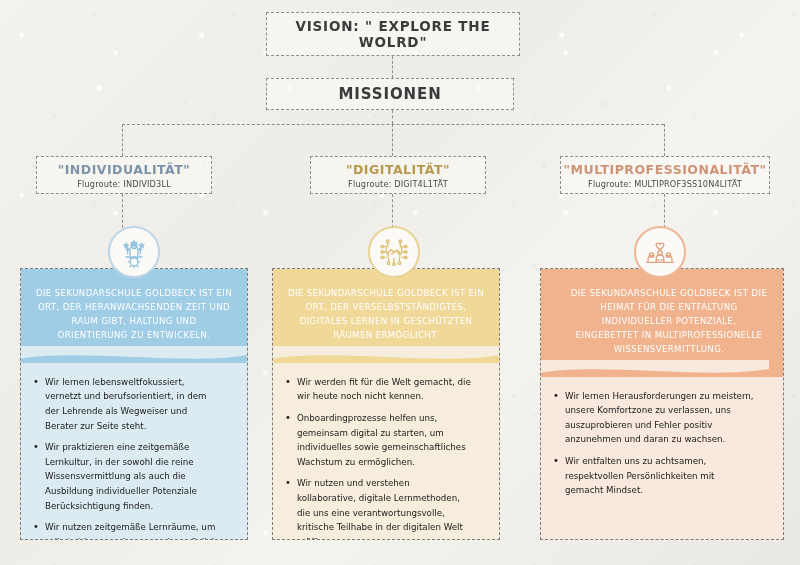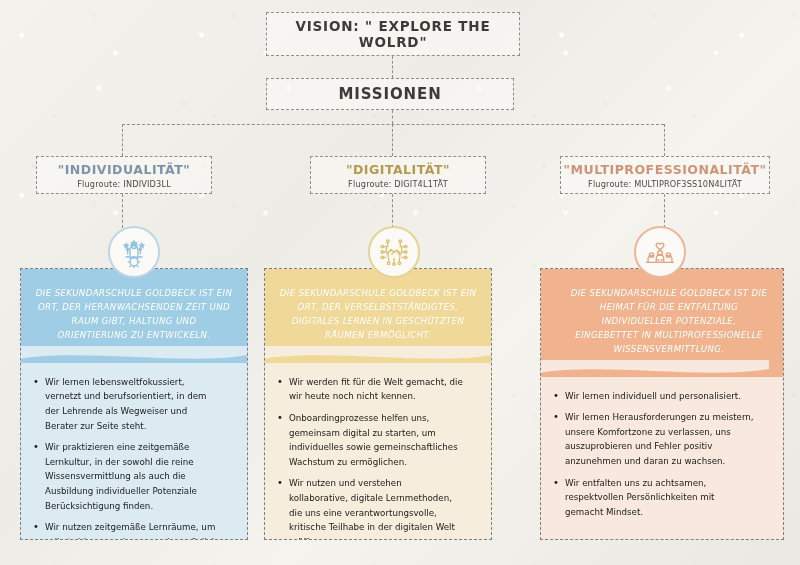--- a/index.html
+++ b/index.html
@@ -80,37 +80,36 @@
   
   .card{
     position:absolute;
     top:268px;
     height:272px;
     border:1.6px dashed #7c7c7c;
     box-sizing:border-box;
     overflow:hidden;
   }
   #card-0{left:20px;width:228px;}
-  #card-1{left:264px;width:228px;}
+  #card-1{left:272px;width:228px;}
   #card-2{left:540px;width:244px;}
 
   .card-head{
     position:relative;
     padding:18px 14px 20px 14px;
     text-align:center;
   }
   .card-head-text{
     position:relative;z-index:2;
     color:#ffffff;
     font-size:8.6px;
     line-height:1.62;
     letter-spacing:.045em;
     font-weight:400;
     text-transform:uppercase;
-    font-style:italic;
   }
   .head-curve{
     position:absolute;left:-2px;right:-2px;bottom:-1px;height:18px;z-index:1;
   }
   .card-body{
     padding:12px 28px 10px 10px;
   }
   .card-body ul{margin:0;padding:0;list-style:none;}
   .card-body li{
     position:relative;
@@ -212,21 +211,20 @@
 
   <div class="card" id="card-2" style="background: rgb(248, 232, 221);">
     <div class="card-head" style="background: rgb(240, 179, 142); padding-left: 28px;">
       <div class="card-head-text">DIE SEKUNDARSCHULE GOLDBECK IST DIE HEIMAT FÜR DIE ENTFALTUNG INDIVIDUELLER POTENZIALE, EINGEBETTET IN MULTIPROFESSIONELLE WISSENSVERMITTLUNG.</div>
       <svg class="head-curve" viewBox="0 0 230 18" preserveAspectRatio="none">
         <path d="M0,0 L230,0 L230,9 C170,20 60,2 0,13 Z" class="curve-fill-2" fill="#f8e8dd"></path>
       </svg>
     </div>
     <div class="card-body" style="background: rgb(248, 232, 221);">
       <ul>
-        <li>Wir lernen individuell und personalisiert.</li>
         <li>Wir lernen Herausforderungen zu meistern, unsere Komfortzone zu verlassen, uns auszuprobieren und Fehler positiv anzunehmen und daran zu wachsen.</li>
         <li>Wir entfalten uns zu achtsamen, respektvollen Persönlichkeiten mit gemacht Mindset.</li>
       </ul>
     </div>
   </div>
 
   <div class="icon-badge" id="icon-0" style="border-color: rgb(188, 214, 232);">
     <svg width="36" height="36" viewBox="0 0 40 40" fill="none" stroke="#8fc1de" stroke-width="1.5" stroke-linecap="round">
       <circle cx="20" cy="13" r="3.1"></circle>
       <path d="M15.6 24 V17.5 a4.4 4.4 0 0 1 8.8 0 V24"></path>

